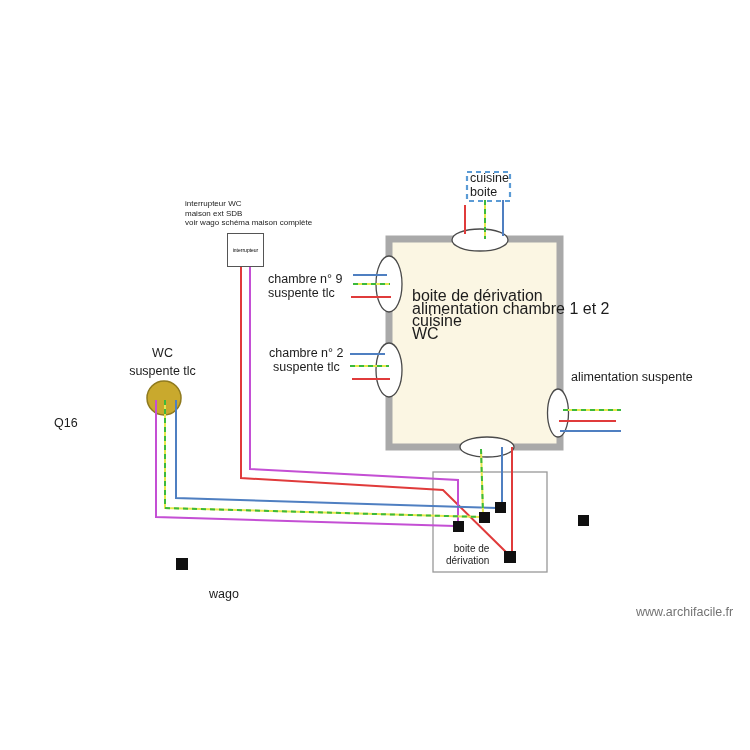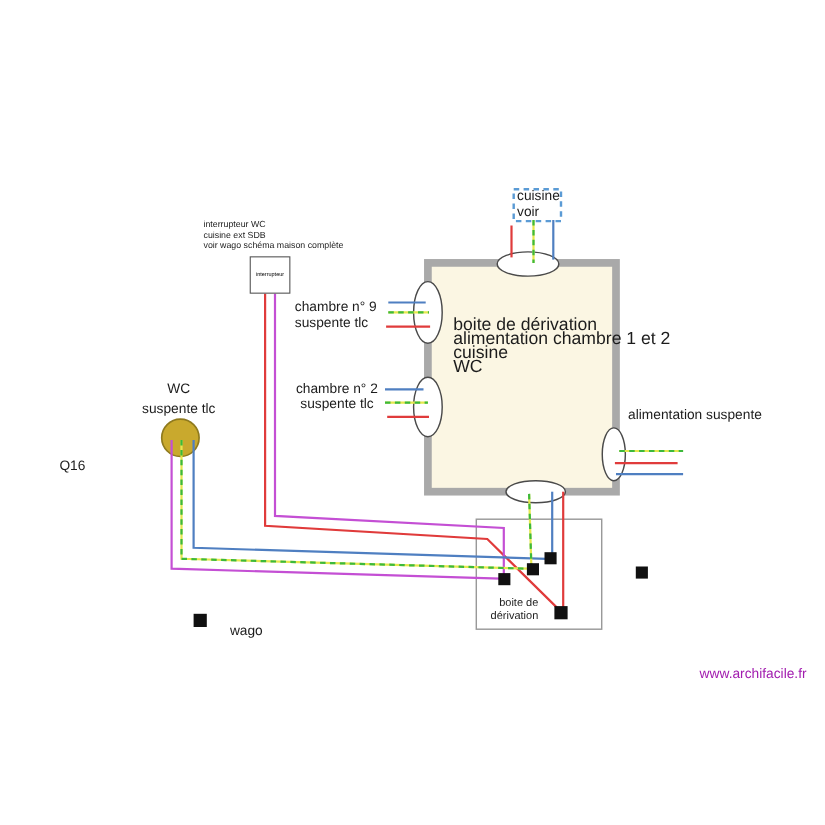--- a/index.html
+++ b/index.html
@@ -24,21 +24,21 @@
   .lbl-box    { font-size: 10px; line-height: 11.5px; }
   .lbl-tiny   { font-size: 5px; }
   .lbl-center { text-align: center; }
   #interrupteur-box {
     position: absolute;
     left: 227px; top: 233px; width: 35px; height: 32px;
     border: 1px solid #555;
     background: #ffffff;
     display: flex; align-items: center; justify-content: center;
   }
-  #watermark { font-size: 12.5px; color: #a21caf; }
+  #watermark { font-size: 12.5px; color: #737373; }
 </style>
 </head>
 <body>
 
 <div id="canvas">
 
   <svg id="wires-svg" width="750" height="750" viewBox="0 0 750 750">
 
     <rect x="389" y="239" width="171" height="208" stroke-width="7" fill="#fbf6e3" stroke="#a9a9a9"></rect>
 
@@ -90,26 +90,26 @@
     <rect x="453" y="521" width="11" height="11" fill="#101010"></rect>
     <rect x="504" y="551" width="12" height="12" fill="#101010"></rect>
     <rect x="578" y="515" width="11" height="11" fill="#101010"></rect>
     <rect x="176" y="558" width="12" height="12" fill="#101010"></rect>
 
     <rect x="467" y="172" width="43" height="29" fill="none" stroke-width="2.2" stroke-dasharray="5,4" stroke="#5b9bd5"></rect>
   </svg>
 
   <div class="label lbl-main" style="left:470px; top:171px;">
     <div>cuisine</div>
-    <div>voir</div>
+    <div>boite</div>
   </div>
 
   <div class="label lbl-note" style="left:185px; top:199px;">
     <div>interrupteur WC</div>
-    <div>cuisine ext SDB</div>
+    <div>maison ext SDB</div>
     <div>voir wago schéma maison complète</div>
   </div>
 
   <div id="interrupteur-box">
     <span class="lbl-tiny">interrupteur</span>
   </div>
 
   <div class="label lbl-main" style="left:268px; top:272px;">
     <div>chambre n° 9</div>
     <div>suspente tlc</div>
@@ -129,21 +129,21 @@
 
   <div class="label lbl-main lbl-center" style="left:110px; top:344px; width:105px; line-height:1.45;">
     <div>WC</div>
     <div>suspente tlc</div>
   </div>
 
   <div class="label lbl-main" style="left:571px; top:370px;">alimentation suspente</div>
 
   <div class="label lbl-main" style="left:54px; top:416px;">Q16</div>
 
-  <div class="label lbl-main" style="left:189px; top:566px;padding-left:20px;">wago</div>
+  <div class="label lbl-main" style="left:189px; top:587px;padding-left:20px;">wago</div>
 
   <div class="label lbl-box" style="left:446px; top:543px;text-align:right;">
     <div>boite de</div>
     <div>dérivation</div>
   </div>
 
   <div class="label" id="watermark" style="left:636px; top:605px;">www.archifacile.fr</div>
 
 </div>
 

